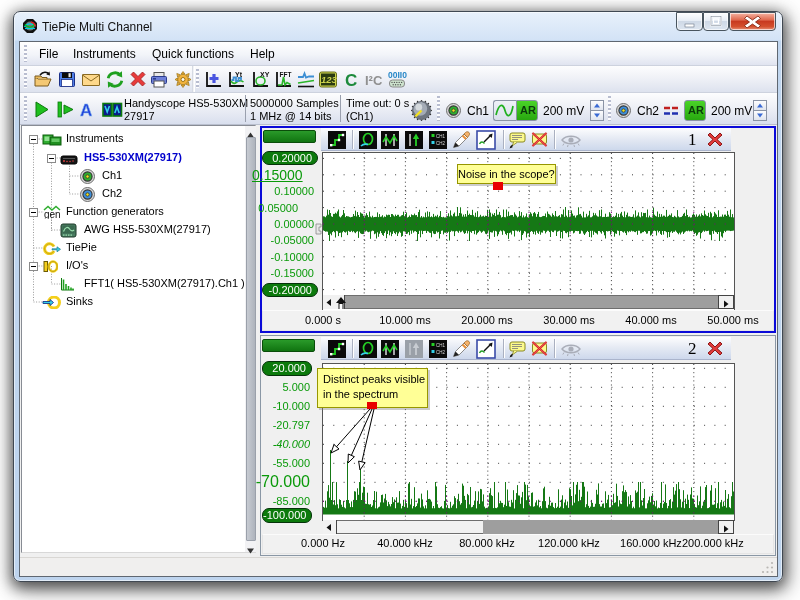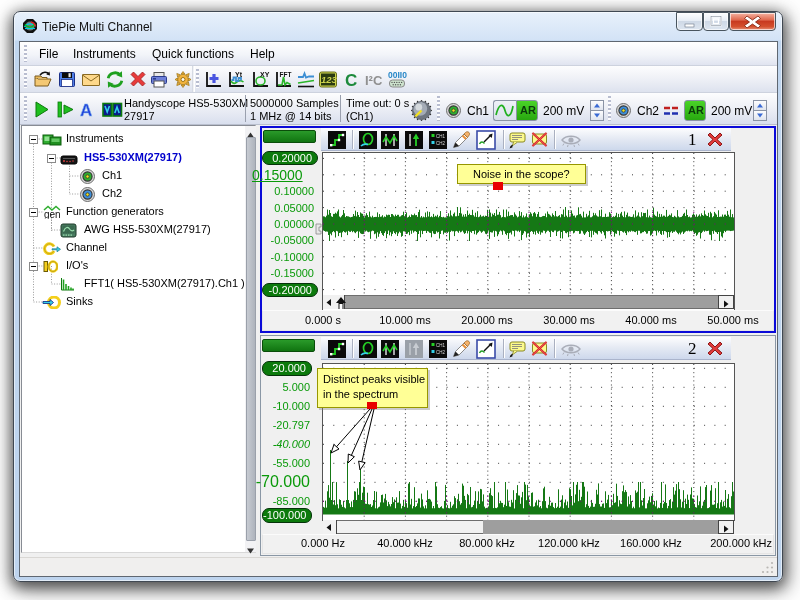--- a/index.html
+++ b/index.html
@@ -311,21 +311,21 @@
         <rect x="8" y="11.5" width="1.5" height="1.2"></rect>
         <rect x="10.5" y="11.5" width="1.5" height="1.2"></rect>
       </g>
     </svg></div>
 <div style="position:absolute;left:84px;top:223px;font-size:11px;font-weight:normal;color:#000;white-space:nowrap;">AWG HS5-530XM(27917)</div>
 <div style="position:absolute;left:42px;top:241px;"><svg width="19" height="13" viewBox="0 0 19 13" style="">
       <path d="M12 4.5 A5 5 0 1 0 12 9" fill="none" stroke="#f4cf1c" stroke-width="3"></path>
       <path d="M12 4.5 A5 5 0 1 0 12 9" fill="none" stroke="#8a7408" stroke-width="0.8" opacity="0.5"></path>
       <path d="M10 6.8 H15 V4.8 L18.5 7.3 L15 9.8 V7.8 H10 Z" fill="#35d0e8" stroke="#1a7a8c" stroke-width="0.7"></path>
     </svg></div>
-<div style="position:absolute;left:66px;top:241px;font-size:11px;font-weight:normal;color:#000;white-space:nowrap;">Channel</div>
+<div style="position:absolute;left:66px;top:241px;font-size:11px;font-weight:normal;color:#000;white-space:nowrap;">TiePie</div>
 <div style="position:absolute;left:29px;top:261.5px;width:9px;height:9px;background:#fff;border:1px solid #8a8a8a;">
     <div style="position:absolute;left:1px;top:3px;width:5px;height:1px;background:#000;"></div>
   </div>
 <div style="position:absolute;left:42px;top:259px;"><svg width="16" height="13" viewBox="0 0 16 13" style="">
       <rect x="2" y="1.5" width="3.5" height="10" fill="#f4cf1c" stroke="#6a5a08"></rect>
       <ellipse cx="11" cy="6.5" rx="4.2" ry="5" fill="none" stroke="#f4cf1c" stroke-width="2.6"></ellipse>
       <ellipse cx="11" cy="6.5" rx="4.2" ry="5" fill="none" stroke="#6a5a08" stroke-width="0.6" opacity="0.6"></ellipse>
     </svg></div>
 <div style="position:absolute;left:66px;top:259px;font-size:11px;font-weight:normal;color:#000;white-space:nowrap;">I/O's</div>
 <div style="position:absolute;left:60px;top:277px;"><svg width="15" height="14" viewBox="0 0 15 14" style="">
@@ -415,21 +415,21 @@
         <path d="M4 13.5 L2.8 15.5 M8 15 L7.5 17 M14 15 L14.5 17 M18 13.5 L19.2 15.5"></path>
       </g>
     </svg></div>
 <div style="position:absolute;left:688px;top:130px;width:20px;font-size:17px;font-family:'Liberation Serif',serif;color:#000;">1</div>
 <div style="position:absolute;left:706px;top:131px;"><svg width="18" height="17" viewBox="0 0 18 17" style="">
       <path d="M2 4 L4 2 L9 7 L14 2 L16 4 L11 8.5 L16 13 L14 15 L9 10 L4 15 L2 13 L7 8.5 Z" fill="#e23b3b" stroke="#8c1616" stroke-width="1"></path>
     </svg></div>
 <div style="position:absolute;left:262px;top:151.4px;width:56px;height:14px;background:#0c7a0c;border:1.5px solid #05330a;border-radius:7px;color:#fff;font-size:11px;text-align:right;padding-right:5px;line-height:12.5px;">0.20000</div>
 <div style="position:absolute;left:252px;top:167.8px;width:62px;height:14px;color:#0a9a0a;font-size:14px;text-align:left;line-height:14px;text-decoration:underline;">0.15000</div>
 <div style="position:absolute;left:252px;top:184.2px;width:62px;height:14px;color:#0a9a0a;font-size:11px;text-align:right;line-height:14px;">0.10000</div>
-<div style="position:absolute;left:252px;top:200.6px;width:62px;height:14px;color:#0a9a0a;font-size:11px;text-align:right;line-height:14px;">0.05000</div>
+<div style="position:absolute;left:236px;top:200.6px;width:62px;height:14px;color:#0a9a0a;font-size:11px;text-align:right;line-height:14px;">0.05000</div>
 <div style="position:absolute;left:252px;top:217px;width:62px;height:14px;color:#0a9a0a;font-size:11px;text-align:right;line-height:14px;">0.00000</div>
 <div style="position:absolute;left:252px;top:233.4px;width:62px;height:14px;color:#0a9a0a;font-size:11px;text-align:right;line-height:14px;">-0.05000</div>
 <div style="position:absolute;left:252px;top:249.8px;width:62px;height:14px;color:#0a9a0a;font-size:11px;text-align:right;line-height:14px;">-0.10000</div>
 <div style="position:absolute;left:252px;top:266.2px;width:62px;height:14px;color:#0a9a0a;font-size:11px;text-align:right;line-height:14px;">-0.15000</div>
 <div style="position:absolute;left:262px;top:282.6px;width:56px;height:14px;background:#0c7a0c;border:1.5px solid #05330a;border-radius:7px;color:#fff;font-size:11px;text-align:right;padding-right:5px;line-height:12.5px;">-0.20000</div>
 <div style="position:absolute;left:322px;top:152px;width:413px;height:158px;background:#fff;border:1px solid #555;border-bottom:none;"></div>
 <div style="position:absolute;left:323px;top:153px;width:411px;height:142px;"><svg width="411" height="142" viewBox="0 0 411 142">
       <line x1="41.2" y1="0" x2="41.2" y2="142" stroke="#3c3c3c" stroke-width="1" stroke-dasharray="1 3.1"></line>
       <line x1="82.4" y1="0" x2="82.4" y2="142" stroke="#3c3c3c" stroke-width="1" stroke-dasharray="1 3.1"></line>
       <line x1="123.6" y1="0" x2="123.6" y2="142" stroke="#3c3c3c" stroke-width="1" stroke-dasharray="1 3.1"></line>
@@ -474,21 +474,21 @@
       <path d="M7 0 L12 6 H9.5 V12 H4.5 V6 H2 Z" fill="#111"></path>
       <rect x="5.5" y="7" width="3" height="5" fill="#fff"></rect>
     </svg></div>
 <div style="position:absolute;left:262px;top:310px;width:512px;height:21px;background:#f1f1f1;border:1px solid #e5e5e5;border-top-color:#fbfbfb;"></div>
 <div style="position:absolute;left:283px;top:314px;width:80px;text-align:center;font-size:11px;color:#000;">0.000 s</div>
 <div style="position:absolute;left:365px;top:314px;width:80px;text-align:center;font-size:11px;color:#000;">10.000 ms</div>
 <div style="position:absolute;left:447px;top:314px;width:80px;text-align:center;font-size:11px;color:#000;">20.000 ms</div>
 <div style="position:absolute;left:529px;top:314px;width:80px;text-align:center;font-size:11px;color:#000;">30.000 ms</div>
 <div style="position:absolute;left:611px;top:314px;width:80px;text-align:center;font-size:11px;color:#000;">40.000 ms</div>
 <div style="position:absolute;left:693px;top:314px;width:80px;text-align:center;font-size:11px;color:#000;">50.000 ms</div>
-<div style="position:absolute;left:457px;top:164px;height:20px;background:#ffff96;border:1px solid #969600;box-shadow:2px 2px 0 rgba(128,128,128,.4);font-size:11px;color:#000;white-space:nowrap;line-height:18px;padding:0 15px;">Noise in the scope?</div>
+<div style="position:absolute;left:457px;top:164px;height:20px;background:#ffff96;border:1px solid #969600;box-shadow:2px 2px 0 rgba(128,128,128,.4);font-size:11px;color:#000;white-space:nowrap;line-height:18px;padding:0 0;">Noise in the scope?</div>
 <div style="position:absolute;left:493px;top:182px;width:10px;height:8px;background:#e80000;"></div>
 <div style="position:absolute;left:260px;top:335px;width:516px;height:221px;border:1px solid #8a97a5;background:#f0f0f0;"></div>
 <div style="position:absolute;left:262px;top:339px;width:53px;height:13px;background:linear-gradient(180deg,#2a9a2a,#107410);border:1px solid #0a4d0a;border-radius:2px;"></div>
 <div style="position:absolute;left:321px;top:337px;width:410px;height:23px;background:linear-gradient(180deg,#fdfdfe 0,#e4e9f3 50%,#cdd8ec 100%);border-bottom:1px solid #aab4cc;"></div>
 <div style="position:absolute;left:352px;top:339px;width:1px;height:19px;background:#aab0c0;box-shadow:1px 0 0 #fff;"></div>
 <div style="position:absolute;left:503px;top:339px;width:1px;height:19px;background:#aab0c0;box-shadow:1px 0 0 #fff;"></div>
 <div style="position:absolute;left:554px;top:339px;width:1px;height:19px;background:#aab0c0;box-shadow:1px 0 0 #fff;"></div>
 <div style="position:absolute;left:327px;top:338.5px;"><svg width="20" height="20" viewBox="0 0 20 20" style="">
       <rect x="1" y="1" width="18" height="18" fill="#0a0a0a"></rect>
       <path d="M4 15 H8 V10 H12 V5 H16" fill="none" stroke="#25d025" stroke-width="1.8"></path>
@@ -605,21 +605,21 @@
     </svg></div>
 <div style="position:absolute;left:718px;top:520px;width:16px;height:14px;background:#f1f1f1;border:1px solid #444;"><svg width="14" height="12">
       <path d="M5 2.5 L9.5 6 L5 9.5 Z" fill="#111"></path>
     </svg></div>
 <div style="position:absolute;left:262px;top:534px;width:512px;height:20px;background:#f1f1f1;border:1px solid #e5e5e5;border-top-color:#fbfbfb;"></div>
 <div style="position:absolute;left:278px;top:537px;width:90px;text-align:center;font-size:11px;color:#000;">0.000 Hz</div>
 <div style="position:absolute;left:360px;top:537px;width:90px;text-align:center;font-size:11px;color:#000;">40.000 kHz</div>
 <div style="position:absolute;left:442px;top:537px;width:90px;text-align:center;font-size:11px;color:#000;">80.000 kHz</div>
 <div style="position:absolute;left:524px;top:537px;width:90px;text-align:center;font-size:11px;color:#000;">120.000 kHz</div>
 <div style="position:absolute;left:606px;top:537px;width:90px;text-align:center;font-size:11px;color:#000;">160.000 kHz</div>
-<div style="position:absolute;left:682px;top:537px;width:90px;text-align:right;font-size:11px;color:#000;">200.000 kHz</div>
+<div style="position:absolute;left:682px;top:537px;width:90px;text-align:left;font-size:11px;color:#000;">200.000 kHz</div>
 <div style="position:absolute;left:317px;top:368px;width:111px;height:40px;background:#ffff96;border:1px solid #969600;box-shadow:2px 2px 0 rgba(128,128,128,.4);font-size:11px;color:#000;white-space:nowrap;padding:3px 0 0 5px;line-height:15px;">Distinct peaks visible<br>in the spectrum</div>
 <div style="position:absolute;left:367px;top:402px;width:10px;height:7px;background:#e80000;"></div>
 <div style="position:absolute;left:0;top:0;width:800px;height:600px;pointer-events:none;"><svg width="800" height="600" viewBox="0 0 800 600">
       <path d="M370 409 L334.6 448.9" stroke="#000" stroke-width="1" fill="none"></path>
       <path d="M331 453 L334.0 444.5 L339.0 449.0 Z" fill="#fff" stroke="#000" stroke-width="1"></path>
       <path d="M372 409 L350.2 458.0" stroke="#000" stroke-width="1" fill="none"></path>
       <path d="M348 463 L348.3 454.0 L354.4 456.7 Z" fill="#fff" stroke="#000" stroke-width="1"></path>
       <path d="M374 409 L361.2 464.6" stroke="#000" stroke-width="1" fill="none"></path>
       <path d="M360 470 L358.6 461.1 L365.1 462.6 Z" fill="#fff" stroke="#000" stroke-width="1"></path>
     </svg></div>

